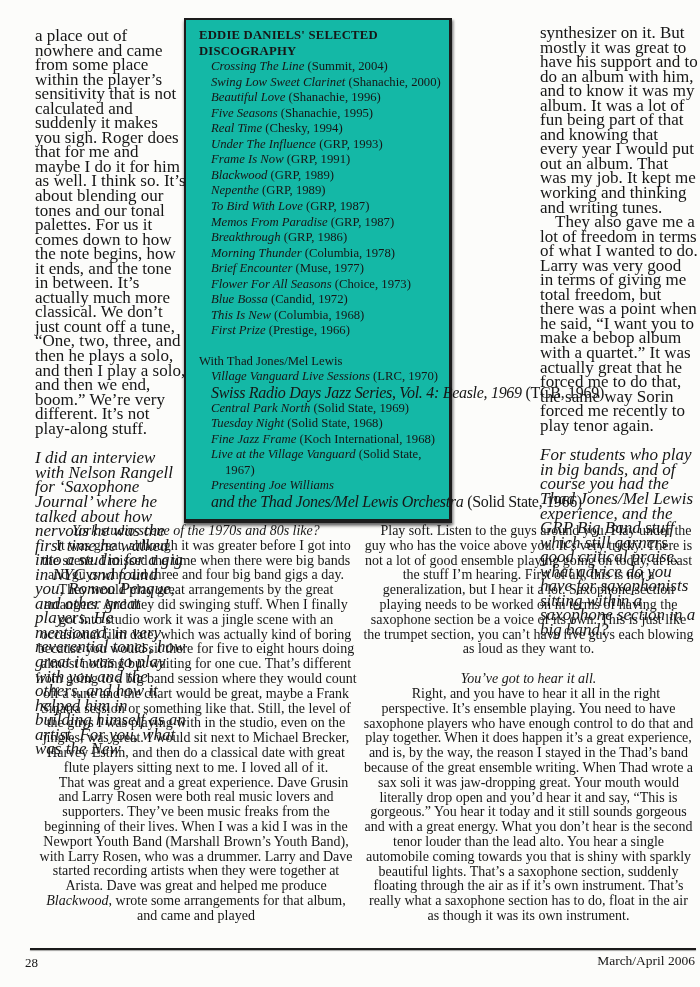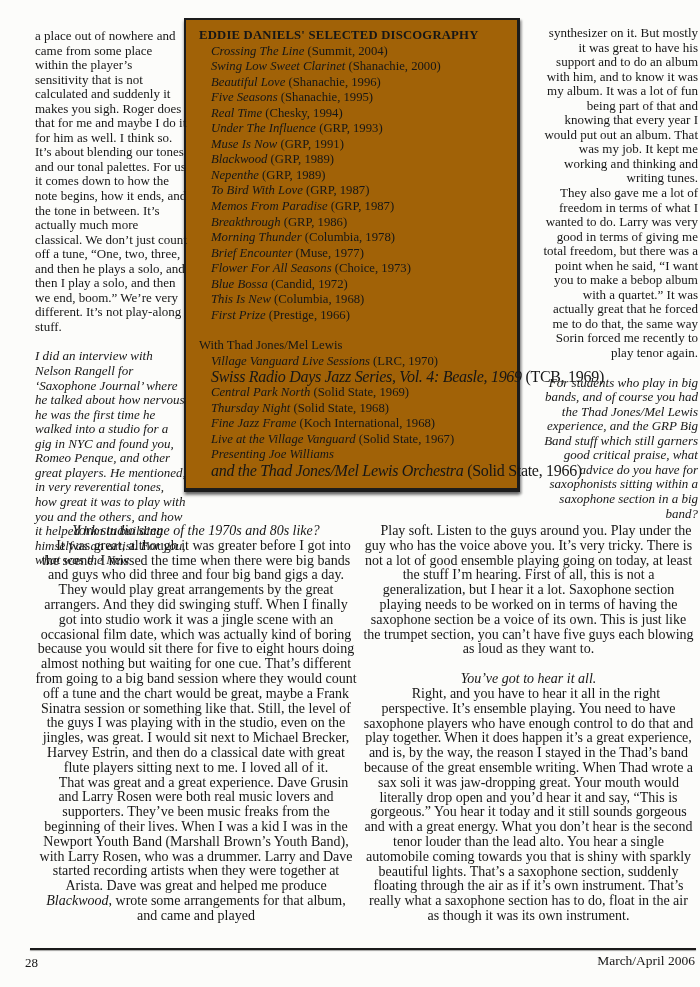--- a/index.html
+++ b/index.html
@@ -6,27 +6,27 @@
   body{
     width:700px;height:987px;position:relative;overflow:hidden;
     background:#fcfcfa;color:#161616;
     font-family:"Liberation Serif","DejaVu Serif",serif;
   }
   .col{position:absolute;text-align:left;}
   .para{margin:0;}
   .p-q{font-style:italic;}
   .p-a{text-indent:15px;}
   .p-gap{margin-top:15px;}
-  .narrow{font-size:13px;line-height:14.55px;}
+  .narrow{font-size:17px;line-height:14.55px;}
   .wide{font-size:14px;line-height:14.8px;text-align:center;}
 
   
   .disco{
-    position:absolute;left:184px;top:18px;width:336px;box-sizing:border-box;
-    background:#a16207;
+    position:absolute;left:184px;top:18px;width:268px;box-sizing:border-box;
+    background:#14b8a6;
     border:2px solid #1c1c1c;border-right-width:3px;border-bottom-width:4px;
     box-shadow:0 3px 3px rgba(0,0,0,.45), 2px 2px 2px rgba(0,0,0,.25);
     padding:8px 8px 10px 13px;
     font-size:12.7px;line-height:15.55px;
   }
   .box-title{font-weight:bold;letter-spacing:.2px;}
   .line-head{font-weight:bold;}
   .line-head2{font-weight:normal;}
   .line-entry{padding-left:14px;text-indent:-14px;margin-left:12px;}
   .line-long{font-size:16px;letter-spacing:-.3px;white-space:nowrap;}
@@ -44,51 +44,51 @@
 
 <div class="disco">
   <div class="box-title">EDDIE DANIELS' SELECTED DISCOGRAPHY</div>
   <div>
       <div class="disco-line line-entry"><i>Crossing The Line</i> (Summit, 2004)</div>
       <div class="disco-line line-entry"><i>Swing Low Sweet Clarinet</i> (Shanachie, 2000)</div>
       <div class="disco-line line-entry"><i>Beautiful Love</i> (Shanachie, 1996)</div>
       <div class="disco-line line-entry"><i>Five Seasons</i> (Shanachie, 1995)</div>
       <div class="disco-line line-entry"><i>Real Time</i> (Chesky, 1994)</div>
       <div class="disco-line line-entry"><i>Under The Influence</i> (GRP, 1993)</div>
-      <div class="disco-line line-entry"><i>Muse Is Now</i> (GRP, 1991)</div>
+      <div class="disco-line line-entry"><i>Frame Is Now</i> (GRP, 1991)</div>
       <div class="disco-line line-entry"><i>Blackwood</i> (GRP, 1989)</div>
       <div class="disco-line line-entry"><i>Nepenthe</i> (GRP, 1989)</div>
       <div class="disco-line line-entry"><i>To Bird With Love</i> (GRP, 1987)</div>
       <div class="disco-line line-entry"><i>Memos From Paradise</i> (GRP, 1987)</div>
       <div class="disco-line line-entry"><i>Breakthrough</i> (GRP, 1986)</div>
       <div class="disco-line line-entry"><i>Morning Thunder</i> (Columbia, 1978)</div>
       <div class="disco-line line-entry"><i>Brief Encounter</i> (Muse, 1977)</div>
       <div class="disco-line line-entry"><i>Flower For All Seasons</i> (Choice, 1973)</div>
       <div class="disco-line line-entry"><i>Blue Bossa</i> (Candid, 1972)</div>
       <div class="disco-line line-entry"><i>This Is New</i> (Columbia, 1968)</div>
       <div class="disco-line line-entry"><i>First Prize</i> (Prestige, 1966)</div>
       <div class="disco-line line-gap"></div>
       <div class="disco-line line-head2">With Thad Jones/Mel Lewis</div>
       <div class="disco-line line-entry"><i>Village Vanguard Live Sessions</i> (LRC, 1970)</div>
       <div class="disco-line line-entry line-long"><i>Swiss Radio Days Jazz Series, Vol. 4: Beasle, 1969</i> (TCB, 1969)</div>
       <div class="disco-line line-entry"><i>Central Park North</i> (Solid State, 1969)</div>
-      <div class="disco-line line-entry"><i>Thursday Night</i> (Solid State, 1968)</div>
+      <div class="disco-line line-entry"><i>Tuesday Night</i> (Solid State, 1968)</div>
       <div class="disco-line line-entry"><i>Fine Jazz Frame</i> (Koch International, 1968)</div>
       <div class="disco-line line-entry"><i>Live at the Village Vanguard</i> (Solid State, 1967)</div>
       <div class="disco-line line-entry"><i>Presenting Joe Williams</i></div>
       <div class="disco-line line-entry line-long"><i>and the Thad Jones/Mel Lewis Orchestra</i> (Solid State, 1966)</div>
     </div>
 </div>
 
 <div class="col narrow" style="left:35px;top:29px;width:152px;">
     <div class="para p-cont">a place out of nowhere and came from some place within the player’s sensitivity that is not calculated and suddenly it makes you sigh. Roger does that for me and maybe I do it for him as well. I think so. It’s about blending our tones and our tonal palettes. For us it comes down to how the note begins, how it ends, and the tone in between. It’s actually much more classical. We don’t just count off a tune, “One, two, three, and then he plays a solo, and then I play a solo, and then we end, boom.” We’re very different. It’s not play-along stuff.</div>
     <div class="para p-q p-gap">I did an interview with Nelson Rangell for ‘Saxophone Journal’ where he talked about how nervous he was the first time he walked into a studio for a gig in NYC and found you, Romeo Penque, and other great players. He mentioned, in very reverential tones, how great it was to play with you and the others, and how it helped him in building himself as an artist. For you, what was the New</div>
   </div>
 
-<div class="col narrow" style="left:540px;top:26px;width:158px;text-align:right;">
+<div class="col narrow" style="left:540px;top:26px;width:158px;">
     <div class="para p-cont">synthesizer on it. But mostly it was great to have his support and to do an album with him, and to know it was my album. It was a lot of fun being part of that and knowing that every year I would put out an album. That was my job. It kept me working and thinking and writing tunes.</div>
     <div class="para p-a">They also gave me a lot of freedom in terms of what I wanted to do. Larry was very good in terms of giving me total freedom, but there was a point when he said, “I want you to make a bebop album with a quartet.” It was actually great that he forced me to do that, the same way Sorin forced me recently to play tenor again.</div>
     <div class="para p-q p-gap">For students who play in big bands, and of course you had the Thad Jones/Mel Lewis experience, and the GRP Big Band stuff which still garners good critical praise, what advice do you have for saxophonists sitting within a saxophone section in a big band?</div>
   </div>
 
 <div class="col wide" style="left:35px;top:524px;width:322px;">
     <div class="para p-q">York studio scene of the 1970s and 80s like?</div>
     <div class="para p-a">It was great, although it was greater before I got into the scene. I missed the time when there were big bands and guys who did three and four big band gigs a day. They would play great arrangements by the great arrangers. And they did swinging stuff. When I finally got into studio work it was a jingle scene with an occasional film date, which was actually kind of boring because you would sit there for five to eight hours doing almost nothing but waiting for one cue. That’s different from going to a big band session where they would count off a tune and the chart would be great, maybe a Frank Sinatra session or something like that. Still, the level of the guys I was playing with in the studio, even on the jingles, was great. I would sit next to Michael Brecker, Harvey Estrin, and then do a classical date with great flute players sitting next to me. I loved all of it.</div>
     <div class="para p-a">That was great and a great experience. Dave Grusin and Larry Rosen were both real music lovers and supporters. They’ve been music freaks from the beginning of their lives. When I was a kid I was in the Newport Youth Band (Marshall Brown’s Youth Band), with Larry Rosen, who was a drummer. Larry and Dave started recording artists when they were together at Arista. Dave was great and helped me produce <i>Blackwood</i>, wrote some arrangements for that album, and came and played</div>
   </div>

